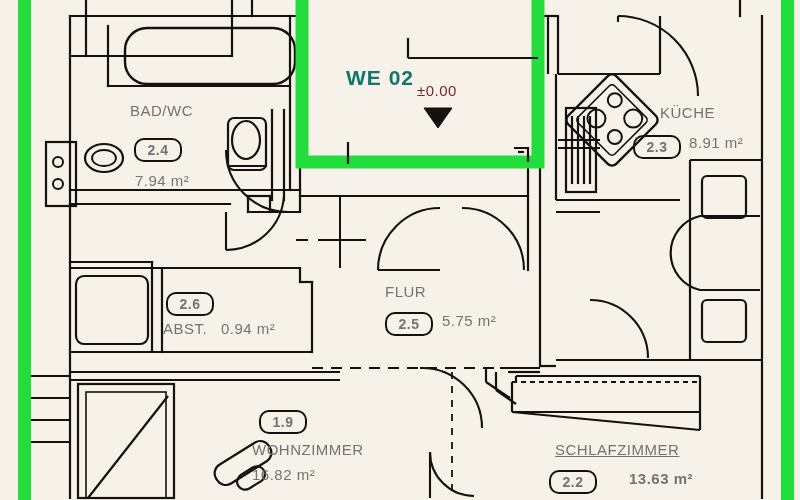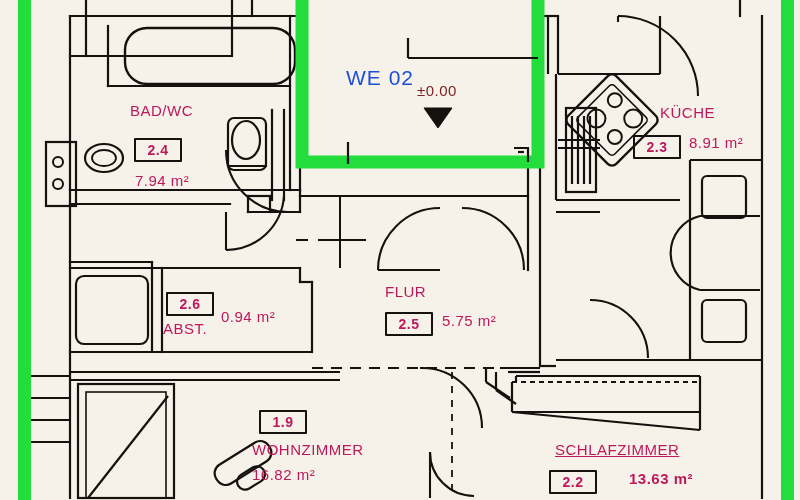--- a/index.html
+++ b/index.html
@@ -17,21 +17,21 @@
   }
   #plan svg {
     position: absolute;
     left: 0;
     top: 0;
     width: 800px;
     height: 500px;
   }
   .lbl {
     position: absolute;
-    color: #be185d;
+    color: #737373;
     font-family: "Liberation Sans", sans-serif;
     letter-spacing: 0.5px;
     white-space: nowrap;
     user-select: none;
   }
   .room-name {
     font-size: 15px;
     font-weight: 500;
   }
   .room-area {
@@ -39,27 +39,27 @@
     font-weight: 500;
   }
   .room-tag {
     font-size: 14px;
     font-weight: 700;
     text-align: center;
     width: 44px;
     height: 20px;
     line-height: 20px;
     border: 2px solid #14110e;
-    border-radius: 1px;
+    border-radius: 10px;
     background: transparent;
   }
   .we-label {
     font-size: 21px;
-    font-weight: 400;
-    color: #1d4ed8;
+    font-weight: 700;
+    color: #0f766e;
     letter-spacing: 1px;
   }
   .level-label {
     font-size: 15px;
     font-weight: 500;
     color: #7f1d1d;
     letter-spacing: 0.5px;
   }
 </style>
 </head>
@@ -274,21 +274,21 @@
   <div class="lbl room-name" style="left:634px; top:104px;margin-left:26px;">KÜCHE</div>
   <div class="lbl room-tag" style="left:633px; top:135px;">2.3</div>
   <div class="lbl room-area" style="left:689px; top:134px;">8.91 m²</div>
 
   <div class="lbl room-name" style="left:385px; top:283px;">FLUR</div>
   <div class="lbl room-tag" style="left:385px; top:312px;">2.5</div>
   <div class="lbl room-area" style="left:442px; top:312px;">5.75 m²</div>
 
   <div class="lbl room-tag" style="left:166px; top:292px;">2.6</div>
   <div class="lbl room-name" style="left:163px; top:320px;">ABST.</div>
-  <div class="lbl room-area" style="left:221px; top:308px;">0.94 m²</div>
+  <div class="lbl room-area" style="left:221px; top:320px;">0.94 m²</div>
 
   <div class="lbl room-tag" style="left:259px; top:410px;">1.9</div>
   <div class="lbl room-name" style="left:252px; top:441px;">WOHNZIMMER</div>
   <div class="lbl room-area" style="left:252px; top:466px;">16.82 m²</div>
 
   <div class="lbl room-name" style="left:555px; top:441px;text-decoration:underline;">SCHLAFZIMMER</div>
   <div class="lbl room-tag" style="left:549px; top:470px;">2.2</div>
   <div class="lbl room-area" style="left:629px; top:470px;font-weight:bold;">13.63 m²</div>
 
 </div>

